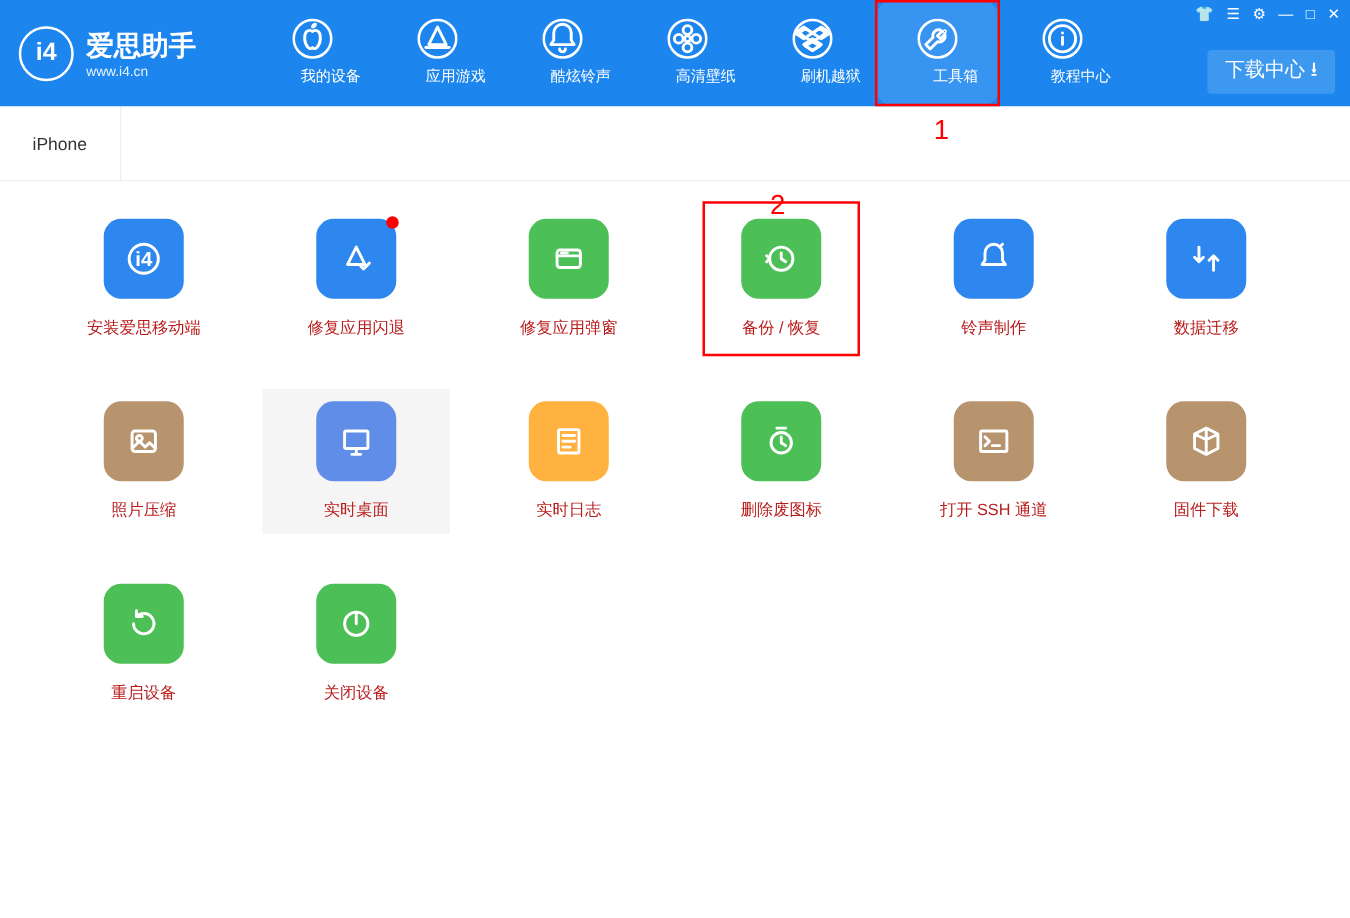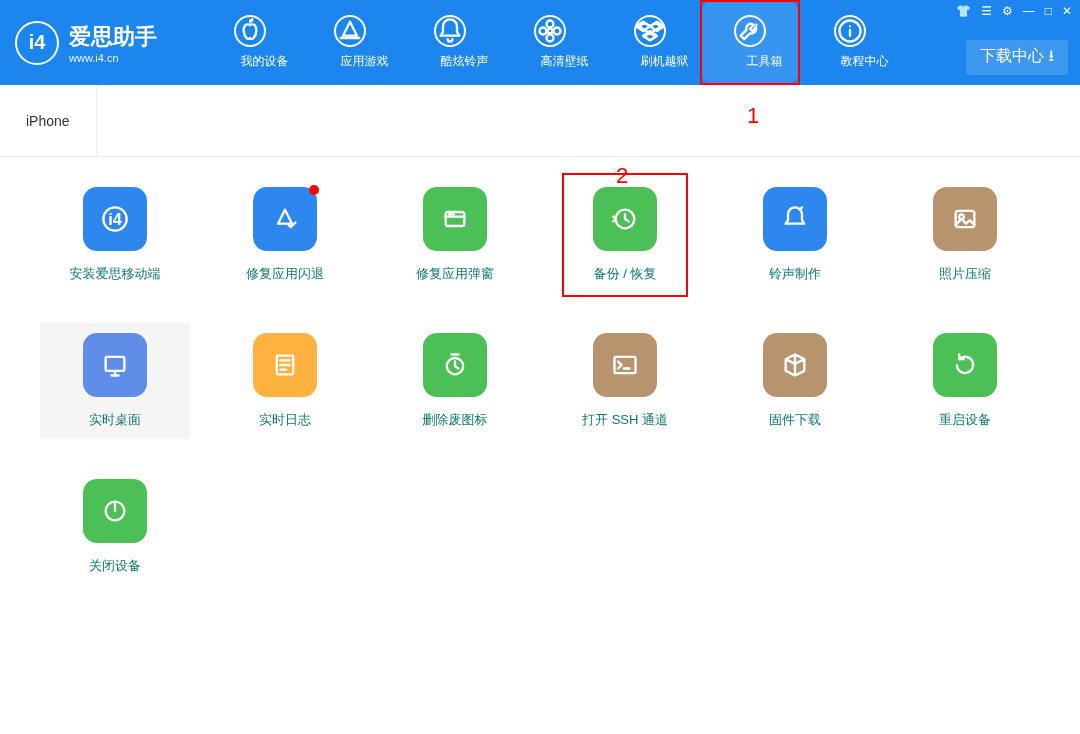--- a/index.html
+++ b/index.html
@@ -12,28 +12,28 @@
   .logo-text .small { font-size: 11px; opacity: .9; }
   .nav { display: flex; height: 100%; }
   .nav-item { width: 100px; display: flex; flex-direction: column; align-items: center; justify-content: center; cursor: pointer; position: relative; }
   .nav-item.active { background: rgba(255,255,255,.12); border-radius: 16px; }
   .nav-item .ic { width: 32px; height: 32px; border: 2px solid #fff; border-radius: 50%; display: flex; align-items: center; justify-content: center; }
   .nav-item .lbl { font-size: 12px; margin-top: 6px; margin-left: 29px; }
   .highlight-red { border: 2px solid red; position: absolute; inset: 0; pointer-events: none; }
   .win-controls { position: absolute; top: 4px; right: 8px; display: flex; gap: 10px; font-size: 12px; align-items: center; }
   .win-controls span { cursor: pointer; }
   .download-center { position: absolute; top: 40px; right: 12px; background: rgba(255,255,255,.15); padding: 4px 14px; border-radius: 3px; font-size: 16px; cursor: pointer; }
-  .tabbar { height: 72px; display: flex; align-items: center; border-bottom: 1px solid #eee; }
+  .tabbar { height: 60px; display: flex; align-items: center; border-bottom: 1px solid #eee; }
   .tab { padding: 0 26px; height: 100%; display: flex; align-items: center; font-size: 14px; color: #333; cursor: pointer; border-right: 1px solid #eee; }
   .annot { position: absolute; color: red; font-size: 22px; font-weight: normal; pointer-events: none; }
   .grid { padding: 20px 40px; display: grid; grid-template-columns: repeat(6, 1fr); gap: 30px 20px; }
   .tool { display: flex; flex-direction: column; align-items: center; cursor: pointer; padding: 10px 0; position: relative; }
   .tool.hover { background: #f5f5f5; }
   .tool .icon { width: 64px; height: 64px; border-radius: 14px; display: flex; align-items: center; justify-content: center; color: #fff; font-size: 28px; position: relative; }
-  .tool .label { font-size: 13px; color: #0f766e; margin-top: 14px; }
+  .tool .label { font-size: 13px; color: #b91c1c; margin-top: 14px; }
   .badge-dot { position: absolute; top: -2px; right: -2px; width: 10px; height: 10px; background: red; border-radius: 50%; }
   .highlight-box { position: absolute; border: 2px solid red; pointer-events: none; }
 </style>
 </head>
 <body>
 
 <div class="header">
   <div class="logo-block">
     <div class="logo-circle">i4</div>
     <div class="logo-text">
@@ -174,20 +174,29 @@
     <div class="tool">
       <div class="icon" style="background: rgb(45, 135, 239);">
         <svg width="28" height="28" viewBox="0 0 24 24" fill="none" stroke="currentColor" stroke-width="2" stroke-linecap="round" stroke-linejoin="round">
           <path d="M6 8a6 6 0 0112 0v5l2 3H4l2-3z"></path>
           <path d="M16 4l2-2"></path>
         </svg>
       </div>
       <div class="label">铃声制作</div>
     </div>
     <div class="tool">
+      <div class="icon" style="background: rgb(45, 135, 239);">
+        <svg width="28" height="28" viewBox="0 0 24 24" fill="none" stroke="currentColor" stroke-width="2" stroke-linecap="round" stroke-linejoin="round">
+          <path d="M7 4v10l-3-3M7 14l3-3"></path>
+          <path d="M17 20V10l3 3M17 10l-3 3"></path>
+        </svg>
+      </div>
+      <div class="label">数据迁移</div>
+    </div>
+    <div class="tool">
       <div class="icon" style="background: rgb(184, 148, 110);">
         <svg width="28" height="28" viewBox="0 0 24 24" fill="none" stroke="currentColor" stroke-width="2" stroke-linecap="round" stroke-linejoin="round">
           <rect x="4" y="5" width="16" height="14" rx="2"></rect>
           <circle cx="9" cy="10" r="2"></circle>
           <path d="M4 17l5-5 4 4 3-3 4 4"></path>
         </svg>
       </div>
       <div class="label">照片压缩</div>
     </div>
     <div class="tool hover">

